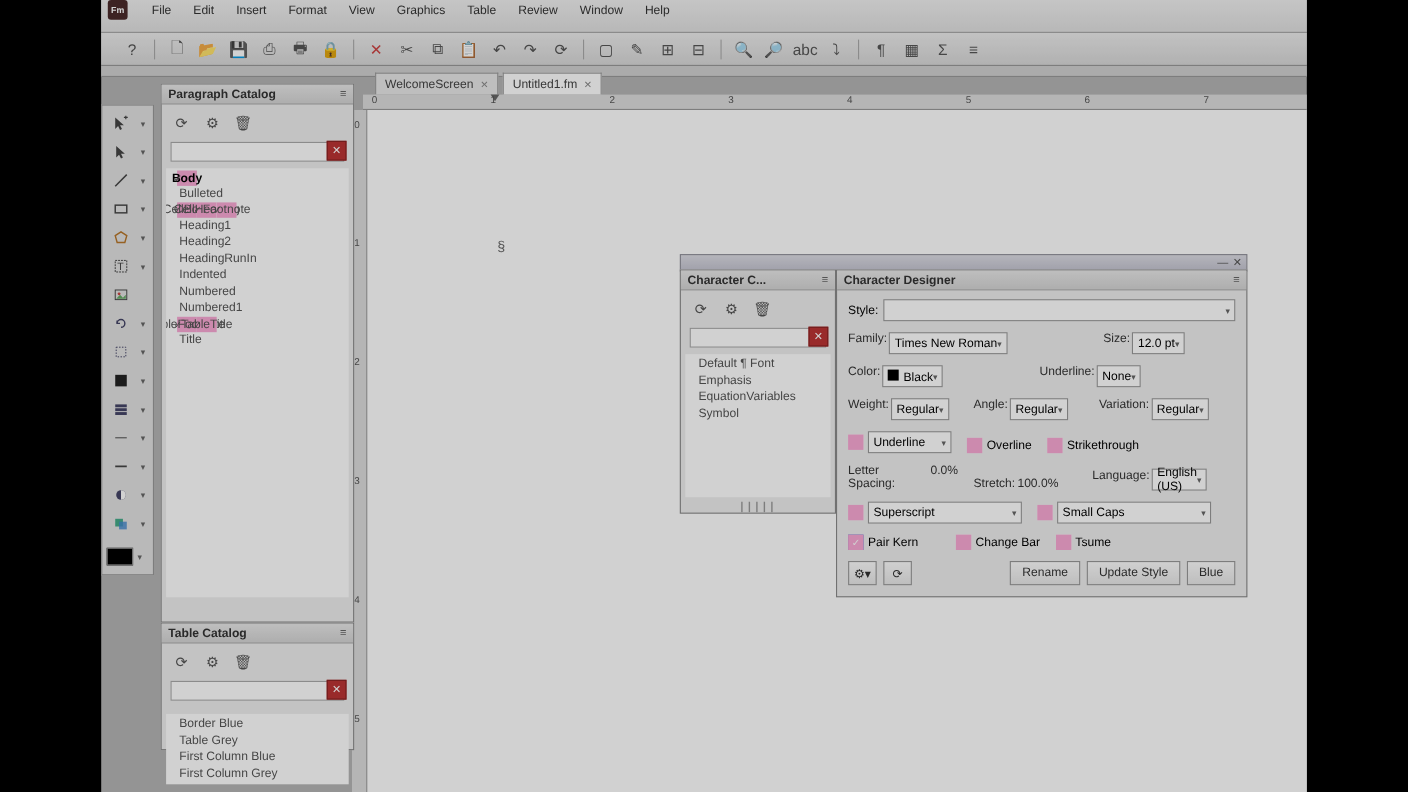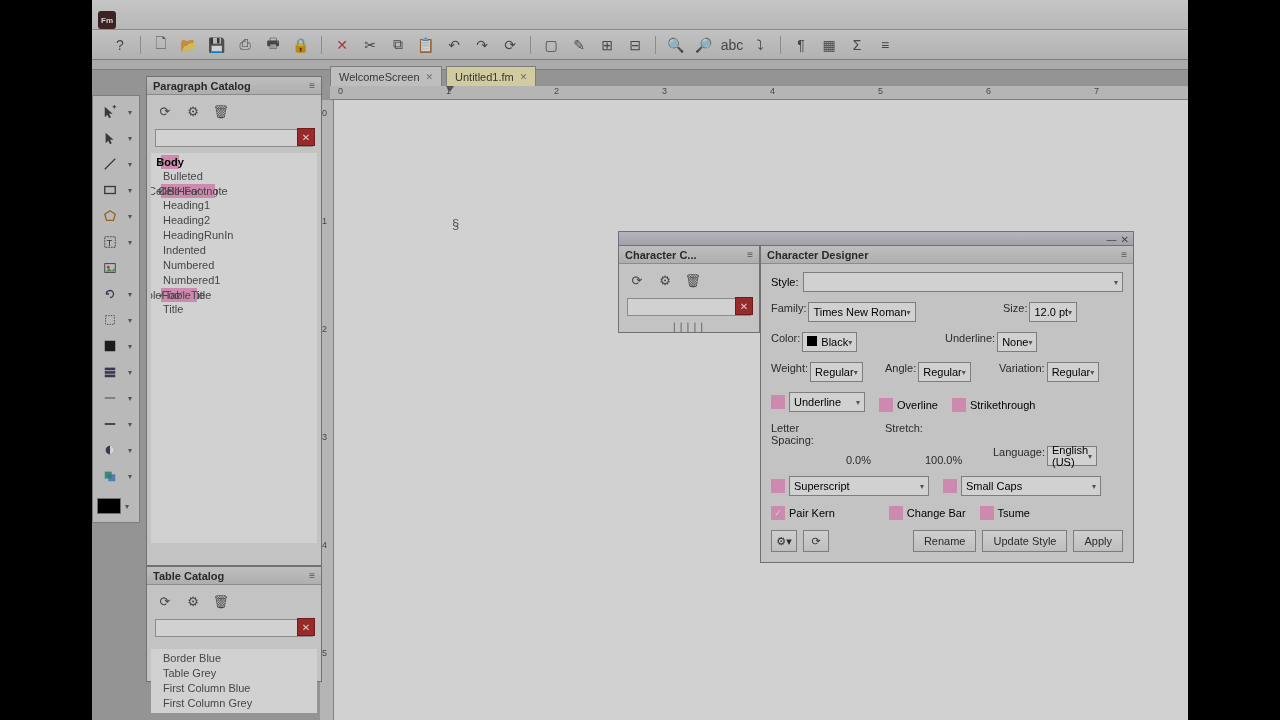--- a/index.html
+++ b/index.html
@@ -1,35 +1,35 @@
 <!DOCTYPE html>
 <html><head>
 <meta charset="utf-8">
 <style>
   * { margin: 0; padding: 0; box-sizing: border-box; font-family: "Segoe UI", Tahoma, sans-serif; font-size: 11px; }
   body { background: #000; width: 1280px; height: 720px; overflow: hidden; }
   .app { position: absolute; left: 92px; top: 0; width: 1096px; height: 720px; background: #b4b4b4; filter: brightness(0.82); }
 
   
-  .menubar { height: 30px; background: linear-gradient(#f0f0f0,#e0e0e0); display: flex; align-items: flex-end; padding-left: 6px; gap: 4px; border-bottom: 1px solid #aaa; }
+  .menubar { height: 30px; background: linear-gradient(#f0f0f0,#e0e0e0); display: flex; align-items: flex-start; padding-left: 6px; gap: 4px; border-bottom: 1px solid #aaa; }
   .app-icon { width: 18px; height: 18px; background: #4a2b2b; border-radius: 3px; color: #fff; font-size: 8px; font-weight: bold; display: flex; align-items: center; justify-content: center; margin-right: 8px; }
   .menu-item { padding: 4px 10px; color: #333; }
 
   
   .toolbar { height: 30px; background: linear-gradient(#ececec,#d8d8d8); display: flex; align-items: center; padding-left: 18px; gap: 8px; border-bottom: 1px solid #999; }
   .tb-btn { width: 20px; height: 20px; display: flex; align-items: center; justify-content: center; color: #555; font-size: 14px; }
   .tb-sep { width: 1px; height: 18px; background: #aaa; margin: 0 2px; }
 
   
   .dock-strip { height: 10px; background: #d0d0d0; border-bottom: 1px solid #999; }
 
   
-  .tabs { position: absolute; left: 238px; top: 66px; height: 20px; display: flex; gap: 4px; }
+  .tabs { position: absolute; left: 249px; top: 66px; height: 20px; display: flex; gap: 4px; }
   .tab { background: #e8e8e8; border: 1px solid #999; border-bottom: none; padding: 2px 8px; display: flex; align-items: center; gap: 6px; font-size: 10px; color: #444; }
-  .tab.active { background: #fef9c3; }
+  .tab.active { background: #ffffff; }
   .tab-close { font-size: 9px; color: #888; cursor: pointer; }
 
   
   .ruler-h { position: absolute; left: 238px; top: 86px; right: 0; height: 14px; background: #ddd; border-bottom: 1px solid #999; }
   .ruler-h .tick { position: absolute; top: 0; font-size: 9px; color: #555; }
   .ruler-ptr { position: absolute; top: 0; width: 0; height: 0; border-left: 4px solid transparent; border-right: 4px solid transparent; border-top: 6px solid #666; }
   .ruler-v { position: absolute; left: 228px; top: 100px; width: 14px; bottom: 0; background: #ddd; border-right: 1px solid #999; }
   .ruler-v .tick { position: absolute; left: 2px; font-size: 9px; color: #555; }
 
   
@@ -71,21 +71,21 @@
   .char-des { left: 668px; top: 245px; width: 374px; }
   .cd-body { padding: 8px 10px 10px; }
   .cd-row { display: flex; gap: 14px; margin-bottom: 10px; align-items: flex-end; }
   .cd-field { display: flex; flex-direction: row; gap: 2px; }
   .cd-field label { color: #333; }
   .cd-field .ctrl, .cd-inline .ctrl { height: 20px; border: 1px solid #999; background: #fff; display: flex; align-items: center; padding: 0 4px; justify-content: space-between; }
   .dd-ar { font-size: 8px; color: #666; }
   .cd-inline { display: flex; align-items: center; gap: 4px; }
   .chk { width: 13px; height: 13px; border: 7px solid #f9a8d4; background: #fff; display: inline-flex; align-items: center; justify-content: center; }
   .chk.on { background: #2a6cd4; color: #fff; font-size: 9px; }
-  .val { color: #333; margin-top: 32px; }
+  .val { color: #333; }
   .cd-btns { display: flex; justify-content: flex-end; align-items: center; gap: 6px; margin-top: 8px; }
   .cd-btns .left { margin-right: auto; display: flex; gap: 6px; }
   .btn { height: 22px; padding: 0 10px; border: 1px solid #999; background: linear-gradient(#fdfdfd,#e8e8e8); display: flex; align-items: center; color: #333; }
   .ic-btn { width: 26px; justify-content: center; padding: 0; }
 
   
   .w-full { width: 100%; }
   .w220 { width: 218px; } .w100 { width: 100px; } .w94 { width: 94px; }
   .w160 { width: 160px; } .w78 { width: 76px; } .w140 { width: 140px; }
 
@@ -96,20 +96,32 @@
 
   .color-sw { width: 10px; height: 10px; background: #000; display: inline-block; margin-right: 4px; }
 </style>
 </head>
 <body>
 
 <div class="app">
 
   <div class="menubar">
     <div class="app-icon">Fm</div>
+    <div id="menu-host" style="display: flex;">
+        <div class="menu-item">File</div>
+        <div class="menu-item">Edit</div>
+        <div class="menu-item">Insert</div>
+        <div class="menu-item">Format</div>
+        <div class="menu-item">View</div>
+        <div class="menu-item">Graphics</div>
+        <div class="menu-item">Table</div>
+        <div class="menu-item">Review</div>
+        <div class="menu-item">Window</div>
+        <div class="menu-item">Help</div>
+      </div>
   </div>
 
   <div class="toolbar">
     <div class="tb-btn">?</div>
     <div class="tb-sep"></div>
     <div class="tb-btn">🗋</div>
     <div class="tb-btn">📂</div>
     <div class="tb-btn">💾</div>
     <div class="tb-btn">⎙</div>
     <div class="tb-btn">🖶</div>
@@ -353,20 +365,26 @@
     <div class="panel-title">
         <span>Character C...</span>
         <span class="panel-menu">≡</span>
       </div>
     <div class="panel-icons">
       <div class="panel-ic">⟳</div>
       <div class="panel-ic">⚙</div>
       <div class="panel-ic">🗑</div>
     </div>
     <div class="panel-search"><input style=""><div class="clear-btn">✕</div></div>
+    <div class="panel-list" id="char-list">
+        <div class="li">Default ¶ Font</div>
+        <div class="li">Emphasis</div>
+        <div class="li">EquationVariables</div>
+        <div class="li">Symbol</div>
+      </div>
     <div class="cc-grip">┃┃┃┃┃</div>
   </div>
 
   <div class="panel char-des">
     <div class="panel-title">
         <span>Character Designer</span>
         <span class="panel-menu">≡</span>
       </div>
     <div class="cd-body">
       <div class="cd-row">
@@ -481,34 +499,34 @@
               <span>Small Caps</span>
               <span class="dd-ar">▾</span>
             </div>
           </div>
       </div>
       <div class="cd-row">
         <div class="cd-inline">
             <span class="chk on">✓</span>
             <span>Pair Kern</span>
           </div>
-        <div class="cd-inline" style="margin-left:40px">
+        <div class="cd-inline" style="margin-left:20px">
             <span class="chk"></span>
             <span>Change Bar</span>
           </div>
         <div class="cd-inline" style="">
             <span class="chk"></span>
             <span>Tsume</span>
           </div>
       </div>
       <div class="cd-btns">
         <div class="left">
           <div class="btn ic-btn">⚙▾</div>
           <div class="btn ic-btn">⟳</div>
         </div>
         <div class="btn">Rename</div>
         <div class="btn">Update Style</div>
-        <div class="btn">Apply</div>
+        <div class="btn">Blue</div>
       </div>
     </div>
   </div>
 
 </div>
 
 </body></html>

